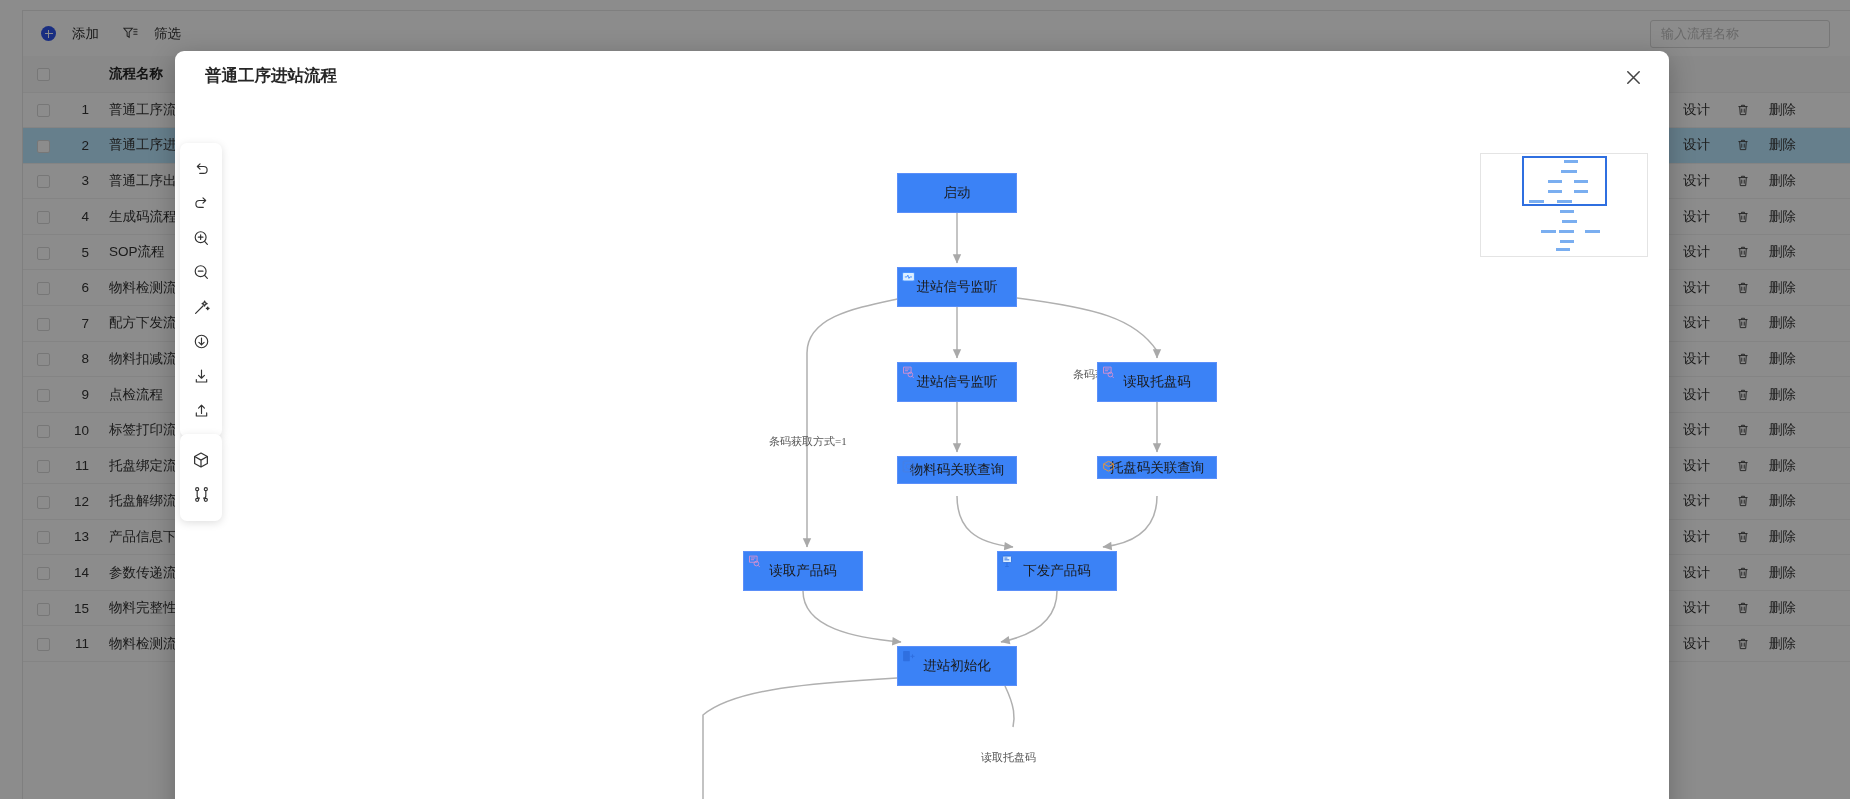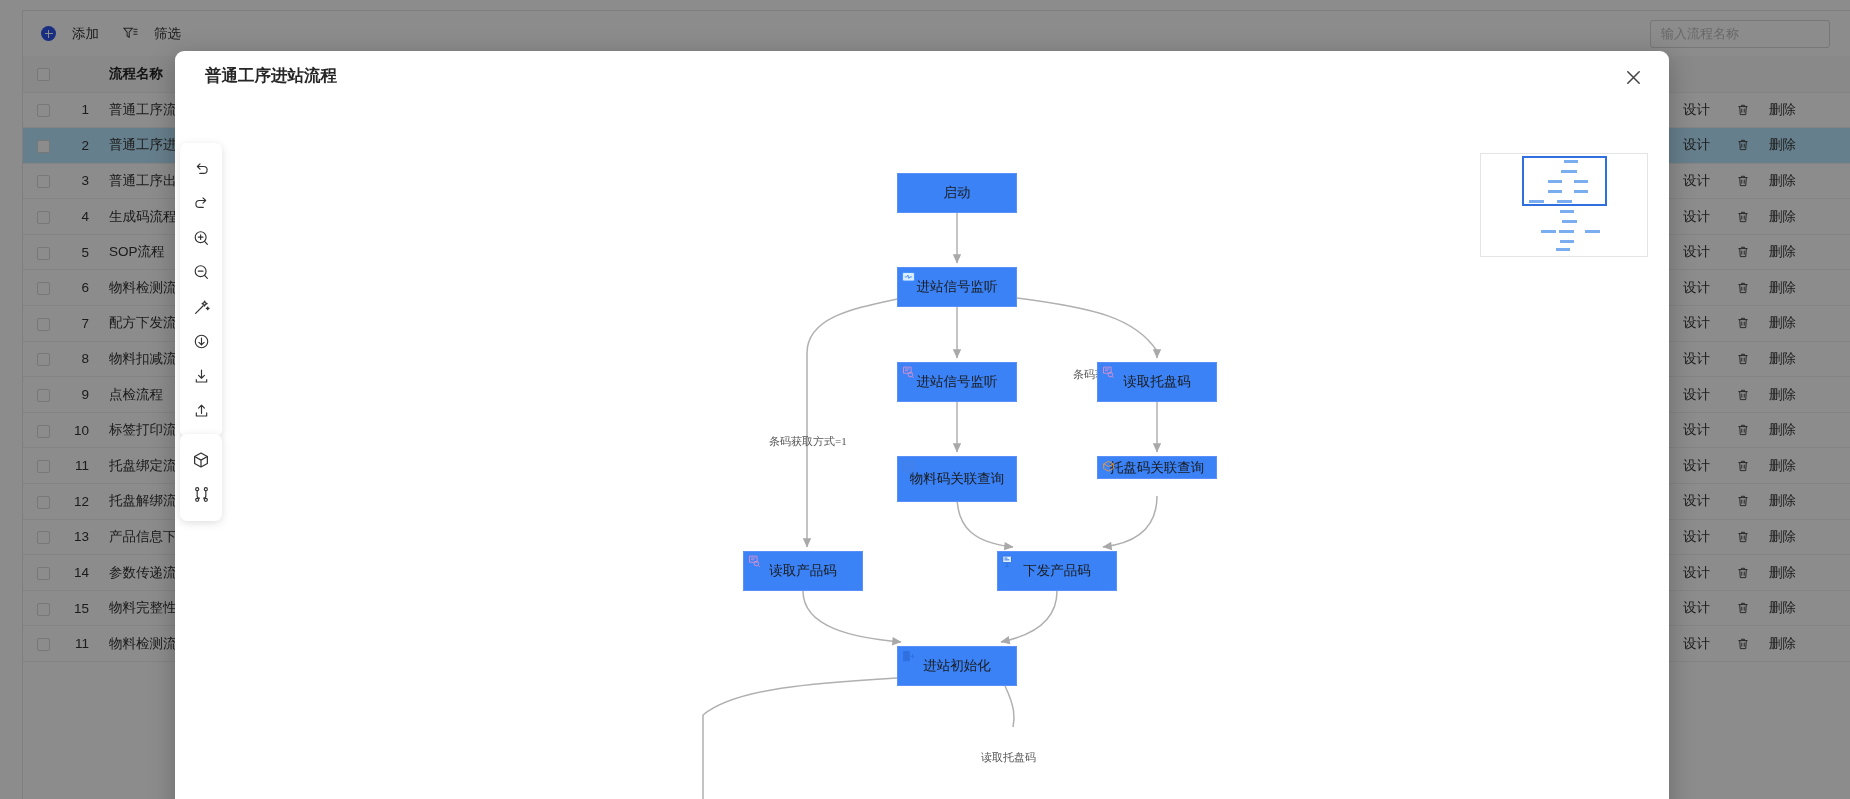--- a/index.html
+++ b/index.html
@@ -848,21 +848,21 @@
             <span class="nicon">
               <svg viewBox="0 0 14 14" width="13" height="13" fill="none" stroke="#d390d0" stroke-width="1">
                 <path d="M1.6 1.2h8.2v6.6H1.6z"></path>
                 <path d="M3.1 3.2h5M3.1 5.1h3.4"></path>
                 <circle cx="9" cy="9.2" r="2.5"></circle>
                 <path d="M10.9 11.1l1.7 1.7"></path>
               </svg>
             </span>
             <span>读取托盘码</span>
           </div>
-          <div class="node" style="left: 722px; top: 353px; width: 120px; height: 46px;">
+          <div class="node" style="left: 722px; top: 353px; width: 120px; height: 28px;">
             <span class="nicon">
               <svg viewBox="0 0 14 14" width="13" height="13" fill="none" stroke="#4a7fe0" stroke-width="1">
                 <rect x="1.2" y="1.2" width="11.6" height="11.6" rx="1"></rect>
                 <circle cx="7" cy="7" r="2.6"></circle>
                 <path d="M1.2 3.4h2M10.8 3.4h2M1.2 10.6h2M10.8 10.6h2"></path>
               </svg>
             </span>
             <span>物料码关联查询</span>
           </div>
           <div class="node" style="left: 922px; top: 353px; width: 120px; height: 23px;">

